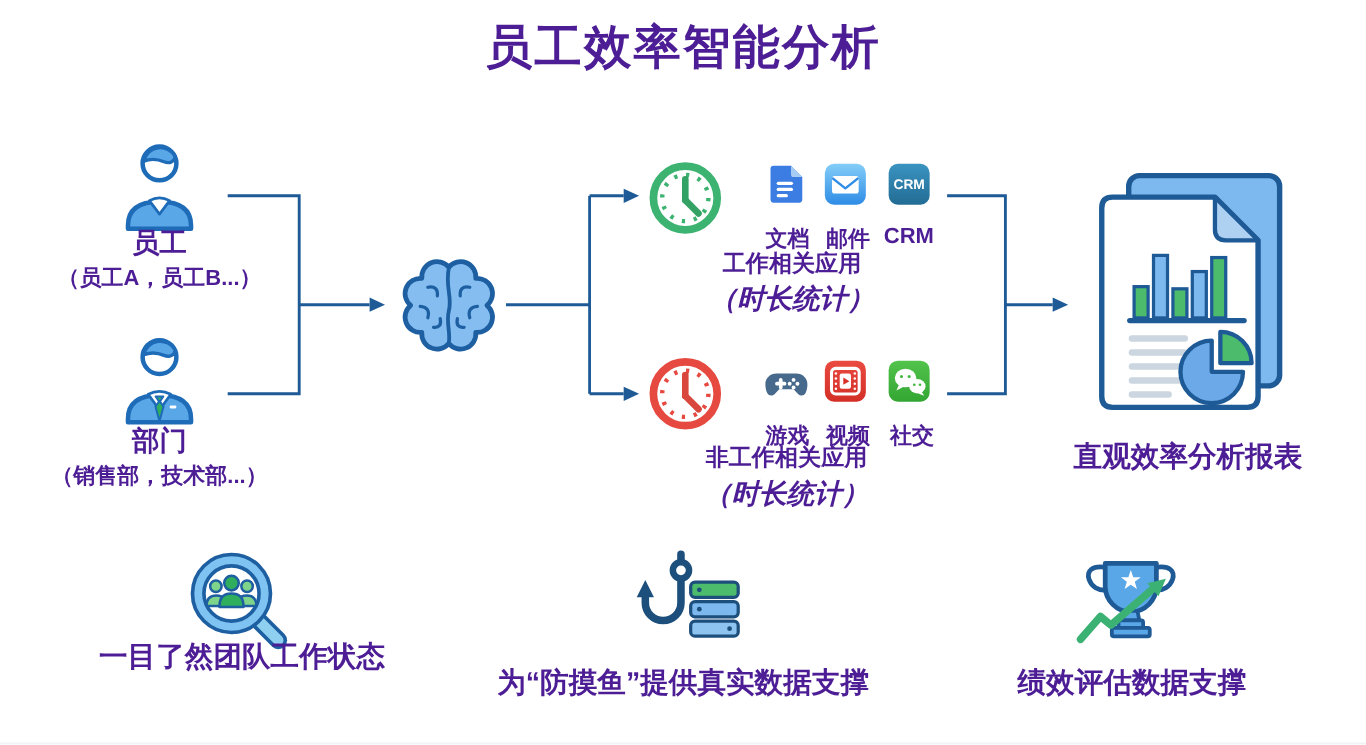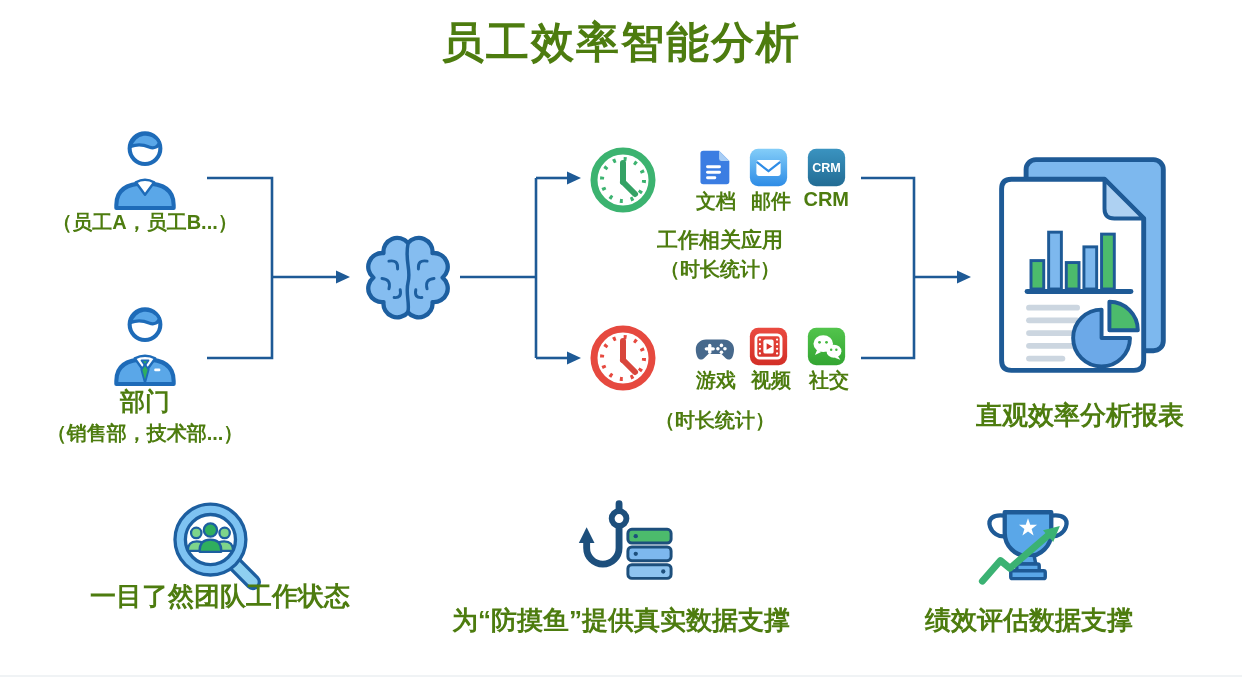--- a/index.html
+++ b/index.html
@@ -1,27 +1,27 @@
 <!DOCTYPE html>
 <html><head>
 <meta charset="utf-8">
 <style>
   html,body{margin:0;padding:0;background:#fff;}
   .canvas{position:relative;width:1242px;height:677px;background:#ffffff;overflow:hidden;
-          font-family:"Liberation Sans","DejaVu Sans",sans-serif;color:#4d7c0f;}
+          font-family:"Liberation Sans","DejaVu Sans",sans-serif;color:#4c1d95;}
   .abs{position:absolute;}
   .title{top:14px;left:0;right:0;text-align:center;font-size:43px;font-weight:800;letter-spacing:2px;}
   .node-label{text-align:center;font-weight:700;line-height:1.25;}
   .lbl-main{font-size:25px;font-weight:700;}
   .lbl-sub{font-size:20px;font-weight:700;margin-top:4px;}
   .branch-title{font-size:21px;font-weight:700;}
-  .branch-sub{font-size:20px;font-weight:700;margin-top:4px;}
+  .branch-sub{font-size:25px;font-weight:700;margin-top:4px;font-style:italic;}
   .app{position:absolute;width:46px;text-align:right;}
   .app svg{display:block;margin:0 auto;}
-  .app-label{font-size:20px;font-weight:700;margin-top:0;white-space:nowrap;}
+  .app-label{font-size:20px;font-weight:700;margin-top:16px;white-space:nowrap;}
   .benefit-label{font-size:26px;font-weight:700;text-align:center;white-space:nowrap;}
   .bottom-line{left:0;right:0;bottom:0;height:2px;background:#f0f3f5;}
   svg{overflow:visible;}
 </style>
 </head>
 <body>
 
 <div class="canvas">
 
   <div class="abs title">员工效率智能分析</div>
@@ -45,20 +45,21 @@
     </g>
   </svg>
 
   <svg class="abs" style="left:103px;top:124px" width="84" height="86" viewBox="0 0 80 84">
     <path d="M12,82 v-3 q0,-21 28,-21 q28,0 28,21 v3 z" fill="#5aa7e8" stroke="#1e6bb8" stroke-width="4" stroke-linejoin="round"></path>
     <path d="M31,57 q9,-5 18,0 l-9,12 z" fill="#ffffff" stroke="#1e6bb8" stroke-width="2.4" stroke-linejoin="round"></path>
     <circle cx="40" cy="24" r="15" fill="#ffffff" stroke="#1e6bb8" stroke-width="4"></circle>
     <path d="M26,22 a15,15 0 0 1 28,-4 c-1,4.5 -5,6.5 -10,4.5 c-7,-3 -13,-2.5 -18,-0.5 z" fill="#5aa7e8" stroke="#1e6bb8" stroke-width="3" stroke-linejoin="round"></path>
   </svg>
   <div class="abs node-label" style="left:15px;top:206px;width:260px">
+    <div class="lbl-main">员工</div>
     <div class="lbl-sub">（员工A，员工B...）</div>
   </div>
 
   <svg class="abs" style="left:103px;top:300px" width="84" height="86" viewBox="0 0 80 84">
     <path d="M12,82 v-3 q0,-21 28,-21 q28,0 28,21 v3 z" fill="#5aa7e8" stroke="#1e6bb8" stroke-width="4" stroke-linejoin="round"></path>
     <path d="M30,57 q10,-5 20,0 l-10,14 z" fill="#ffffff" stroke="#1e6bb8" stroke-width="2.4" stroke-linejoin="round"></path>
     <path d="M36.6,59 h6.8 l-3.4,5 z" fill="#2fae5e" stroke="#1e6bb8" stroke-width="1.8" stroke-linejoin="round"></path>
     <path d="M40,63 l-3.6,5 l3.6,13 l3.6,-13 z" fill="#2fae5e" stroke="#1e6bb8" stroke-width="1.8" stroke-linejoin="round"></path>
     <rect x="49" y="67" width="6" height="2.6" rx="1.2" fill="#ffffff"></rect>
     <circle cx="40" cy="24" r="15" fill="#ffffff" stroke="#1e6bb8" stroke-width="4"></circle>
@@ -199,20 +200,21 @@
       <circle cx="22" cy="17.5" r="1.5" fill="#42b83e"></circle>
       <ellipse cx="30" cy="27" rx="8" ry="7" fill="#ffffff"></ellipse>
       <path d="M34,32 l2.8,4.2 l-6,-2.2 z" fill="#ffffff"></path>
       <circle cx="27" cy="25.5" r="1.3" fill="#42b83e"></circle>
       <circle cx="32.6" cy="25.5" r="1.3" fill="#42b83e"></circle>
     </svg>
     <div class="app-label">社交</div>
   </div>
 
   <div class="abs node-label" style="left:570px;top:404px;width:290px">
+    <div class="branch-title">非工作相关应用</div>
     <div class="branch-sub">（时长统计）</div>
   </div>
 
   <svg class="abs" style="left:982px;top:142px" width="196" height="246" viewBox="0 0 200 235">
     <rect x="45" y="10" width="140" height="195" rx="10" fill="#7db8ee" stroke="#1e5a96" stroke-width="5"></rect>
     <path d="M30,30 h95 l40,40 v145 q0,10 -10,10 h-125 q-10,0 -10,-10 v-175 q0,-10 10,-10 z" fill="#ffffff" stroke="#1e5a96" stroke-width="5" stroke-linejoin="round"></path>
     <path d="M125,30 l40,40 h-30 q-10,0 -10,-10 z" fill="#aed1f2" stroke="#1e5a96" stroke-width="4" stroke-linejoin="round"></path>
     <g stroke="#1e5a96" stroke-width="3">
       <rect x="50" y="113" width="13" height="29" fill="#4cbb6c"></rect>
       <rect x="68" y="84" width="13" height="58" fill="#7db8ee"></rect>

